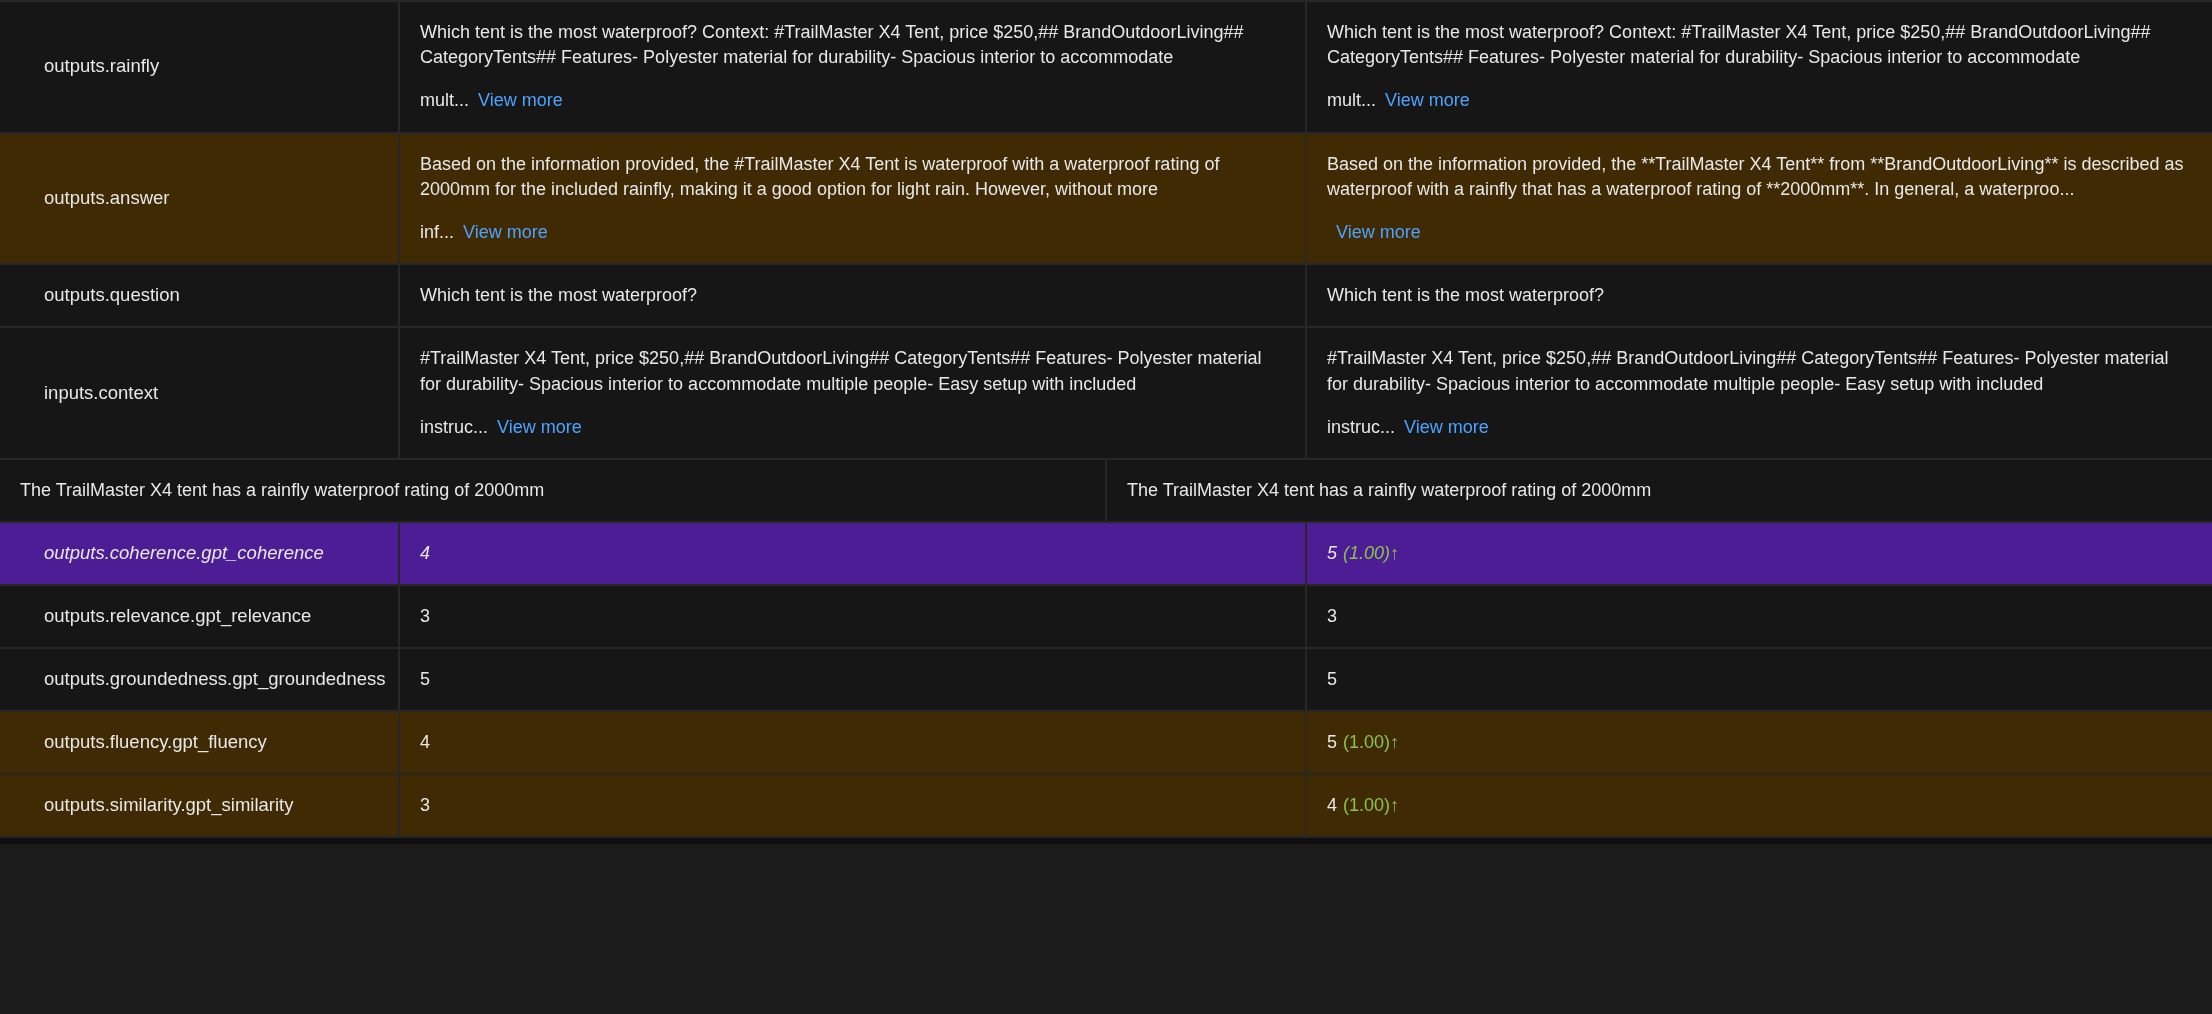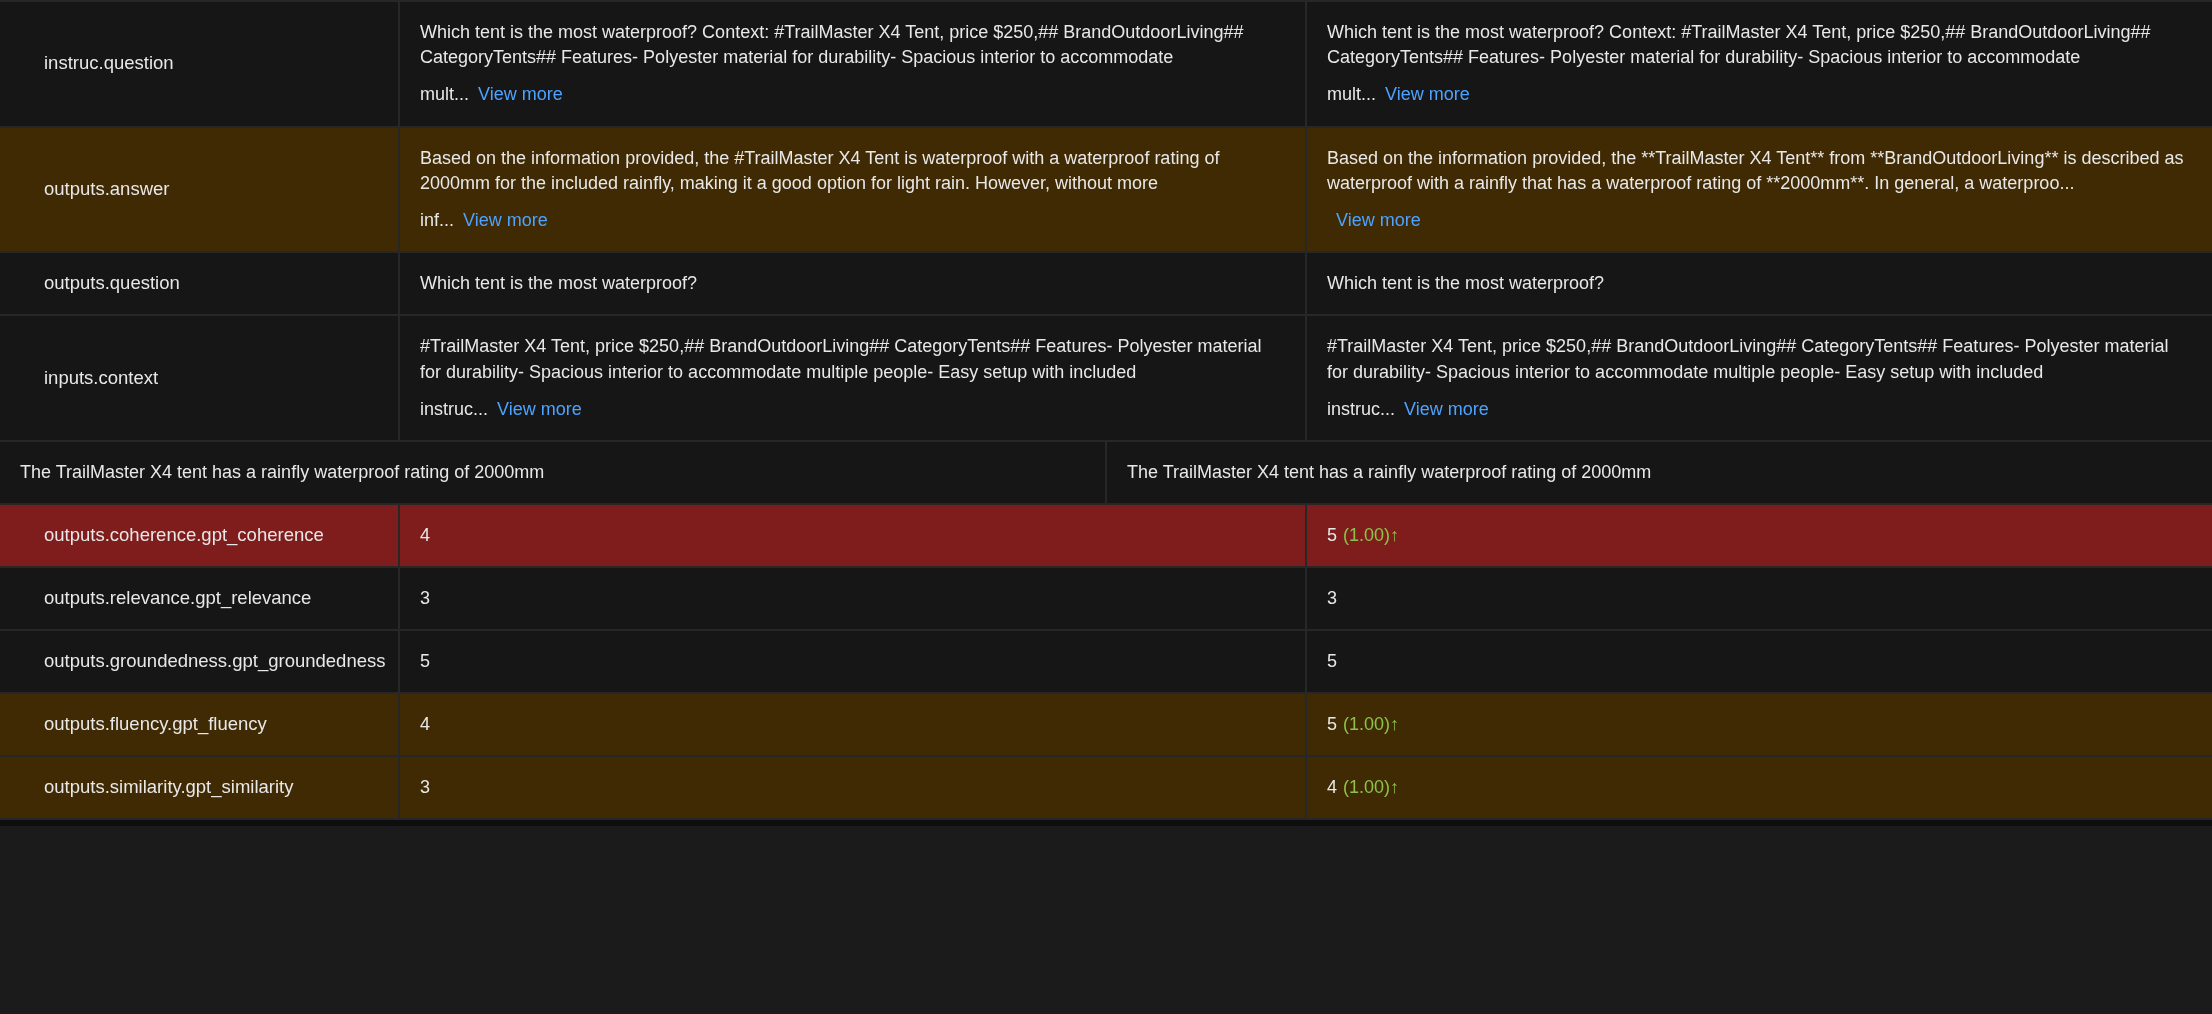--- a/index.html
+++ b/index.html
@@ -22,21 +22,22 @@
   }
   .row {
     display: flex;
     border-top: 2px solid #272727;
     background: #161616;
   }
   .row.highlight {
     background: #3f2a03;
   }
   .row.shade {
-    background: #7f1d1d;
+    background: #4c1d95;
+    font-style: italic;
   }
   .row.bottom-cap {
     height: 8px;
     background: #0e0e0e;
     border-top: 2px solid #272727;
   }
   .cell {
     padding: 18px 20px;
     border-right: 2px solid #272727;
     display: flex;
@@ -76,29 +77,29 @@
   .metric-line {
     display: flex;
     align-items: baseline;
     gap: 4px;
   }
   .trunc-wrap {
     line-height: 1.4;
   }
   .trunc-wrap .last-line {
     display: block;
-    margin-top: 12px;
+    margin-top: 18px;
   }
 </style>
 </head>
 <body>
 
 <div class="table" id="table-root">
     <div class="row">
-      <div class="cell key">instruc.question</div>
+      <div class="cell key">outputs.rainfly</div>
       <div class="cell val">
         <div class="trunc-wrap"><span class="text-block">Which tent is the most waterproof? Context: #TrailMaster X4 Tent, price $250,## BrandOutdoorLiving## CategoryTents## Features- Polyester material for durability- Spacious interior to accommodate</span><span class="last-line"><span>mult...</span> <span class="viewmore">View more</span></span></div>
       </div>
       <div class="cell val">
         <div class="trunc-wrap"><span class="text-block">Which tent is the most waterproof? Context: #TrailMaster X4 Tent, price $250,## BrandOutdoorLiving## CategoryTents## Features- Polyester material for durability- Spacious interior to accommodate</span><span class="last-line"><span>mult...</span> <span class="viewmore">View more</span></span></div>
       </div>
     </div>
     <div class="row highlight">
       <div class="cell key">outputs.answer</div>
       <div class="cell val">

